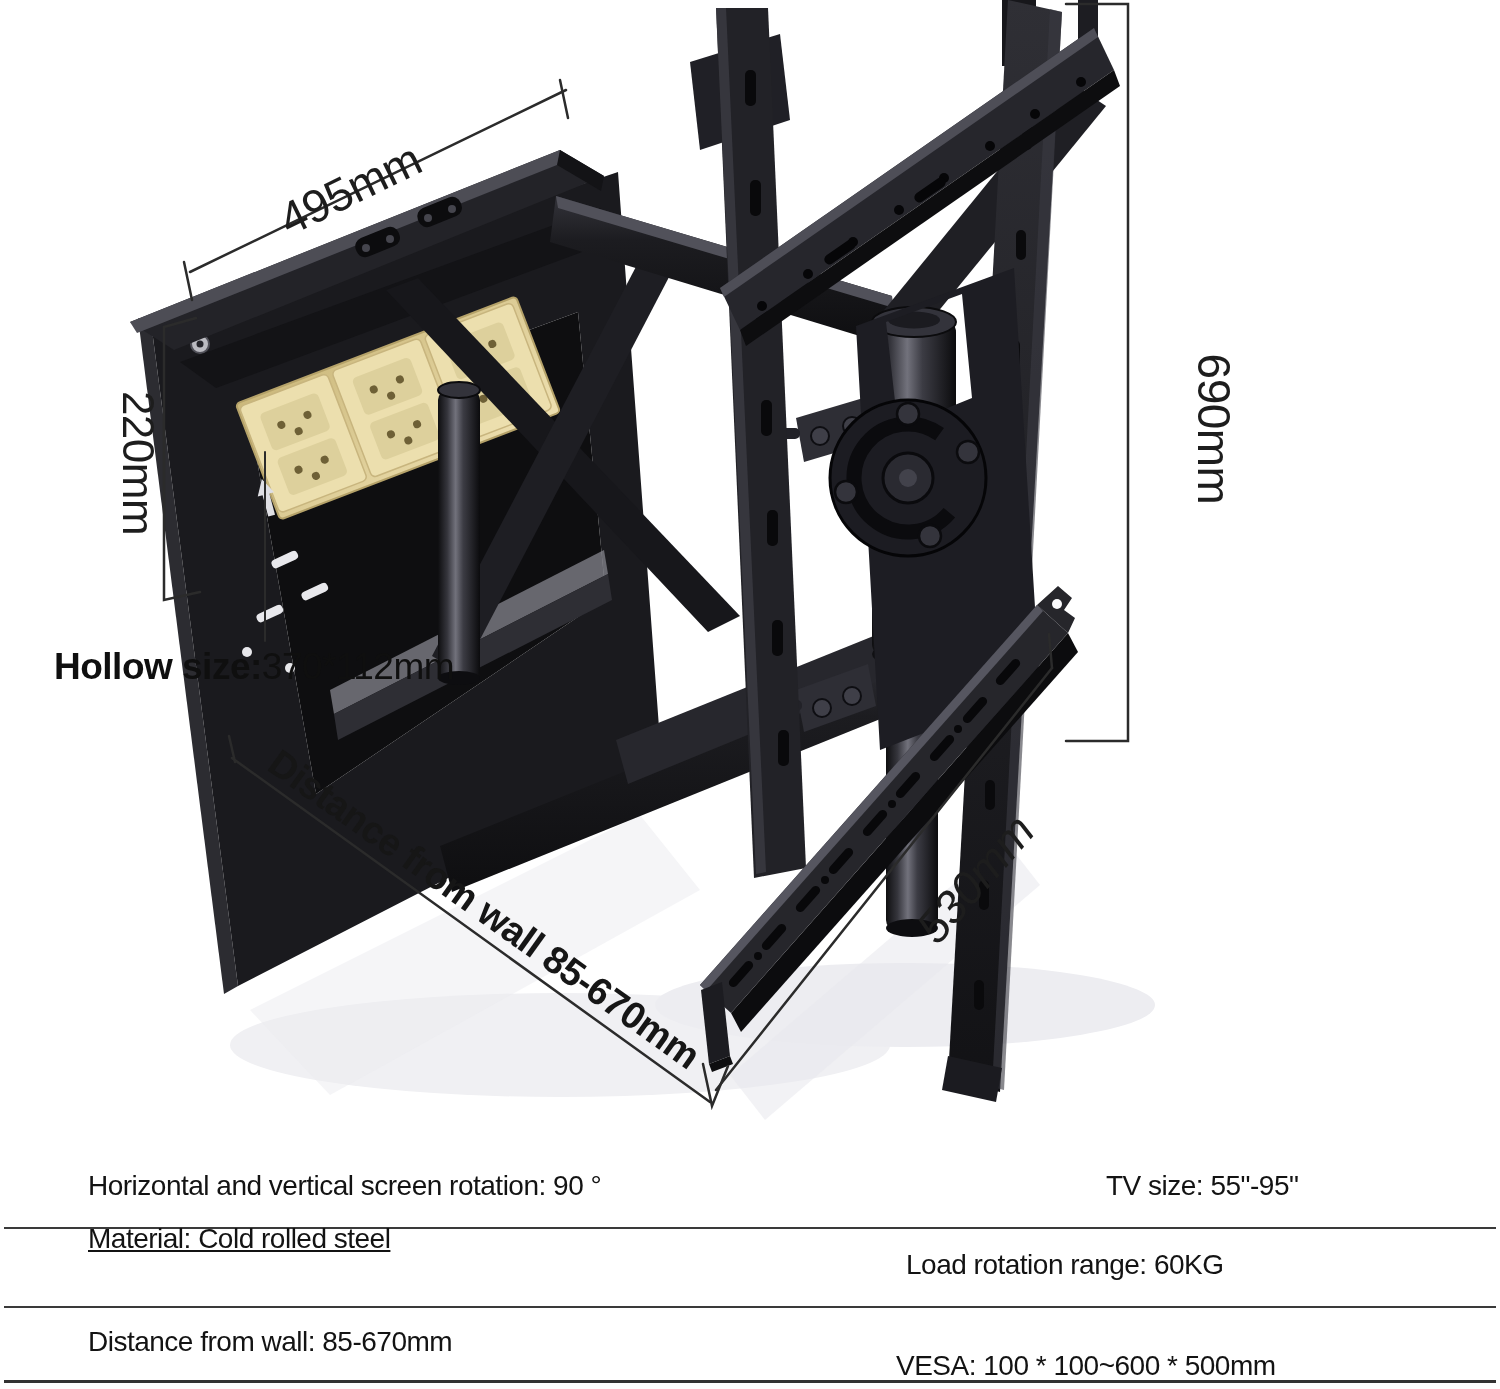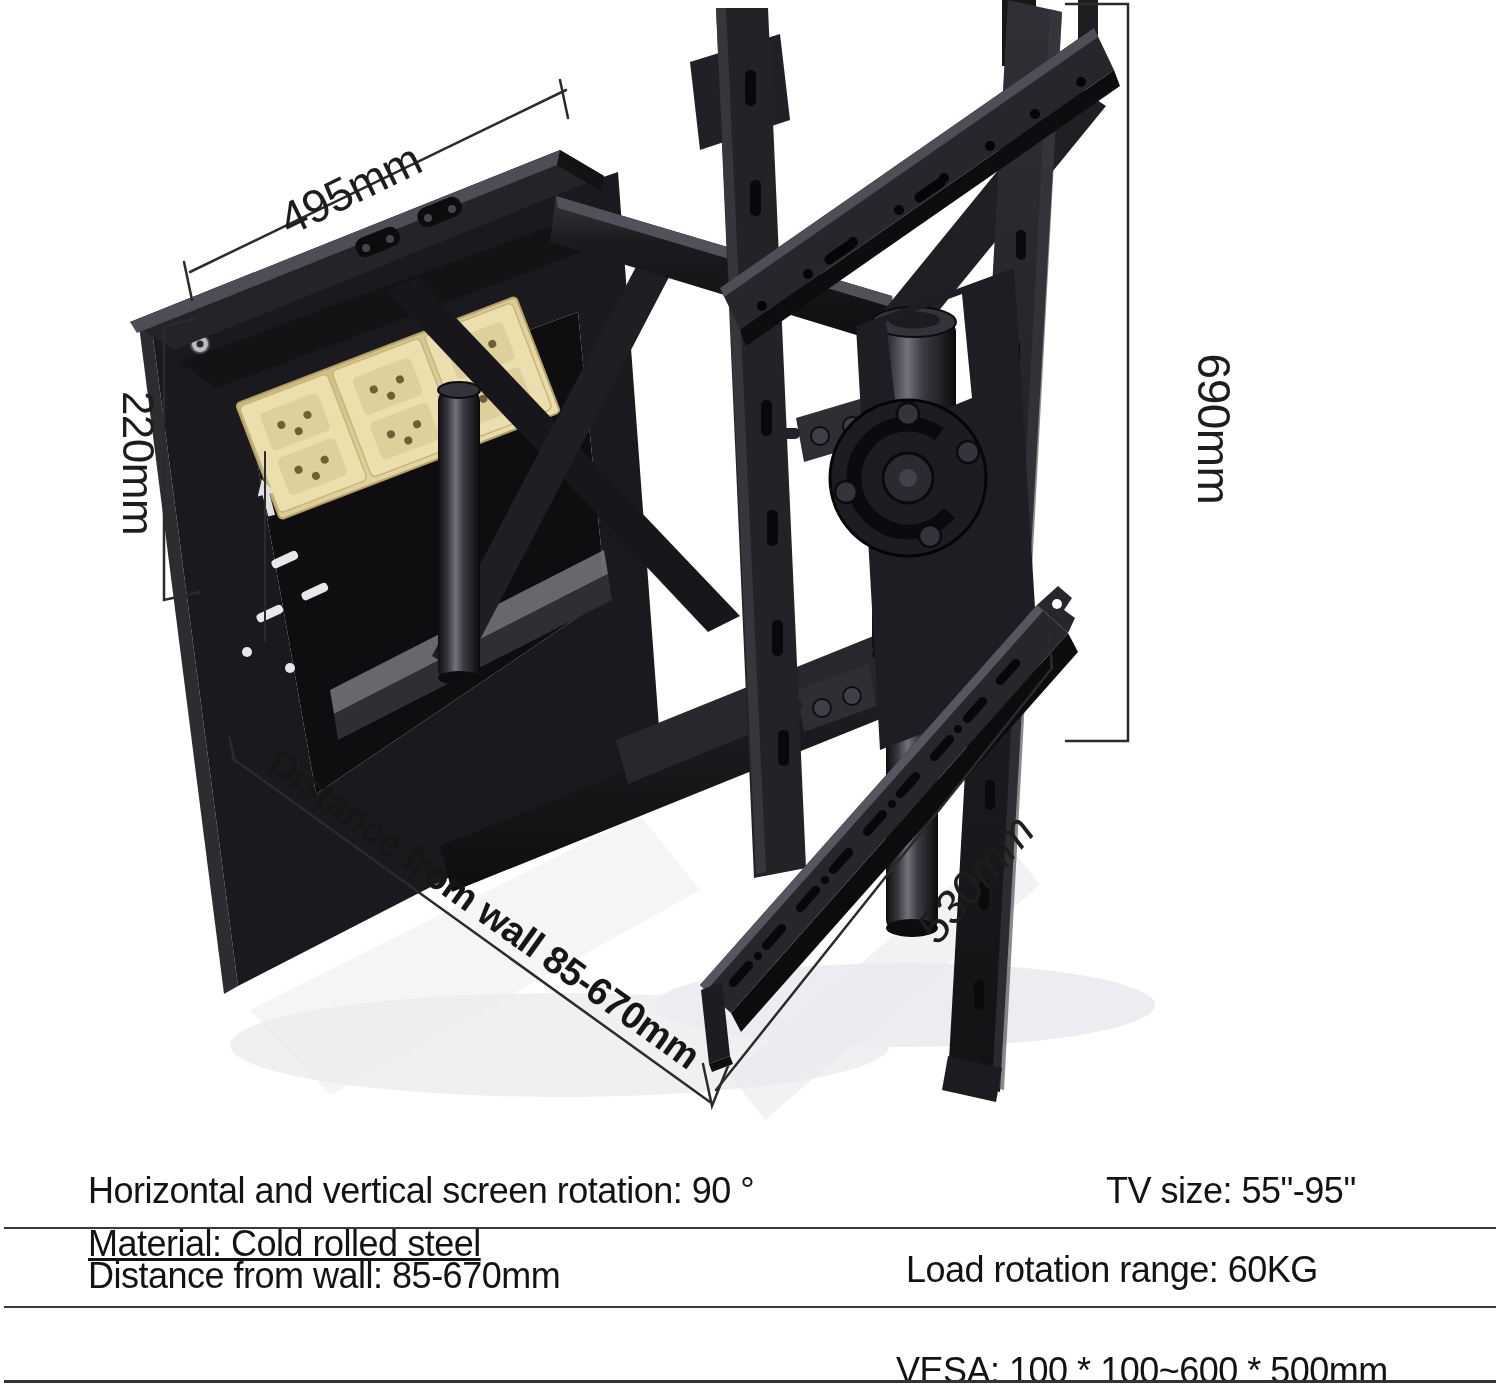--- a/index.html
+++ b/index.html
@@ -18,27 +18,27 @@
     font-size:44px; transform:rotate(90deg); }
   .lbl-690 { left:1114px; top:402px; width:200px; text-align:center;
     font-size:46px; transform:rotate(90deg); }
   .lbl-hollow { left:54px; top:646px; font-size:37px; color:#0f0f0f; }
   .lbl-hollow .b { font-weight:700; }
   .lbl-dist { left:196px; top:888px; width:576px; text-align:center;
     font-size:38px; font-weight:700; color:#161616; transform:rotate(35.5deg); }
   .lbl-530 { left:872px; top:852px; width:206px; text-align:center;
     font-size:46px; font-style:italic; transform:rotate(-49deg); }
 
-  .spec-cell { position:absolute; font-size:36px; color:#131313;
+  .spec-cell { position:absolute; font-size:28px; color:#131313;
     letter-spacing:-0.5px; white-space:nowrap; }
   .r1l { left:88px;  top:1170px; }
   .r1r { left:1106px; top:1170px; }
   .r2l { left:88px;  top:1223px;text-decoration:underline; }
   .r2r { left:906px; top:1249px; }
-  .r3l { left:88px;  top:1255px; }
+  .r3l { left:88px;  top:1326px; }
   .r3r { left:896px; top:1326px;margin-top:24px; }
   .divider { position:absolute; left:4px; right:4px; height:2px; background:#3a3a3a; }
   .d1 { top:1227px; } .d2 { top:1306px; } .d3 { top:1380px; height:3px; background:#333; }
 </style>
 </head>
 <body>
 
 <div class="stage">
 
   <svg width="1500" height="1155" viewBox="0 0 1500 1155">
@@ -282,20 +282,23 @@
       <path d="M229,736 L235,762"></path>
       <path d="M703,1064 L712,1106 L728,1066"></path>
       <path d="M716,1090 L1052,668"></path>
       <path d="M1052,668 L1049,634"></path>
     </g>
   </svg>
 
   <div class="lbl lbl-495">495mm</div>
   <div class="lbl lbl-220">220mm</div>
   <div class="lbl lbl-690">690mm</div>
+  <div class="lbl lbl-hollow">
+    <span class="b">Hollow size:</span><span>370*112mm</span>
+  </div>
   <div class="lbl lbl-dist">Distance from wall 85-670mm</div>
   <div class="lbl lbl-530">530mm</div>
 
   <div>
     <span class="spec-cell r1l">Horizontal and vertical screen rotation: 90 °</span>
     <span class="spec-cell r1r">TV size: 55"-95"</span>
     <div class="divider d1"></div>
 
     <span class="spec-cell r2l">Material: Cold rolled steel</span>
     <span class="spec-cell r2r">Load rotation range: 60KG</span>

